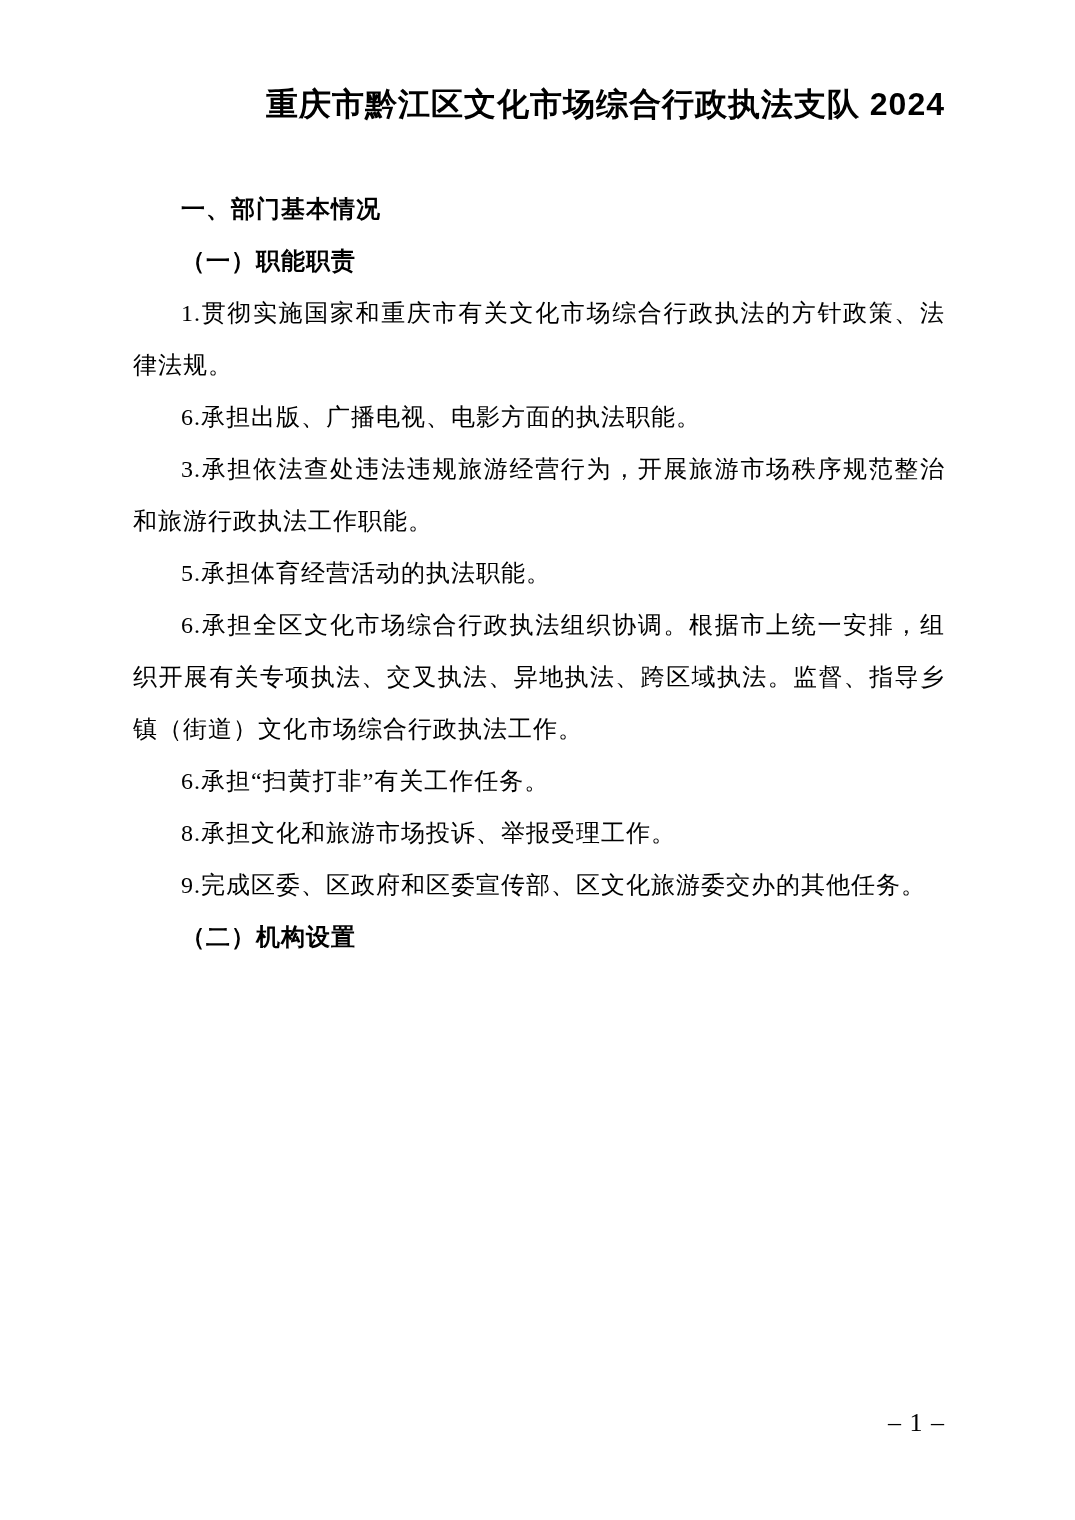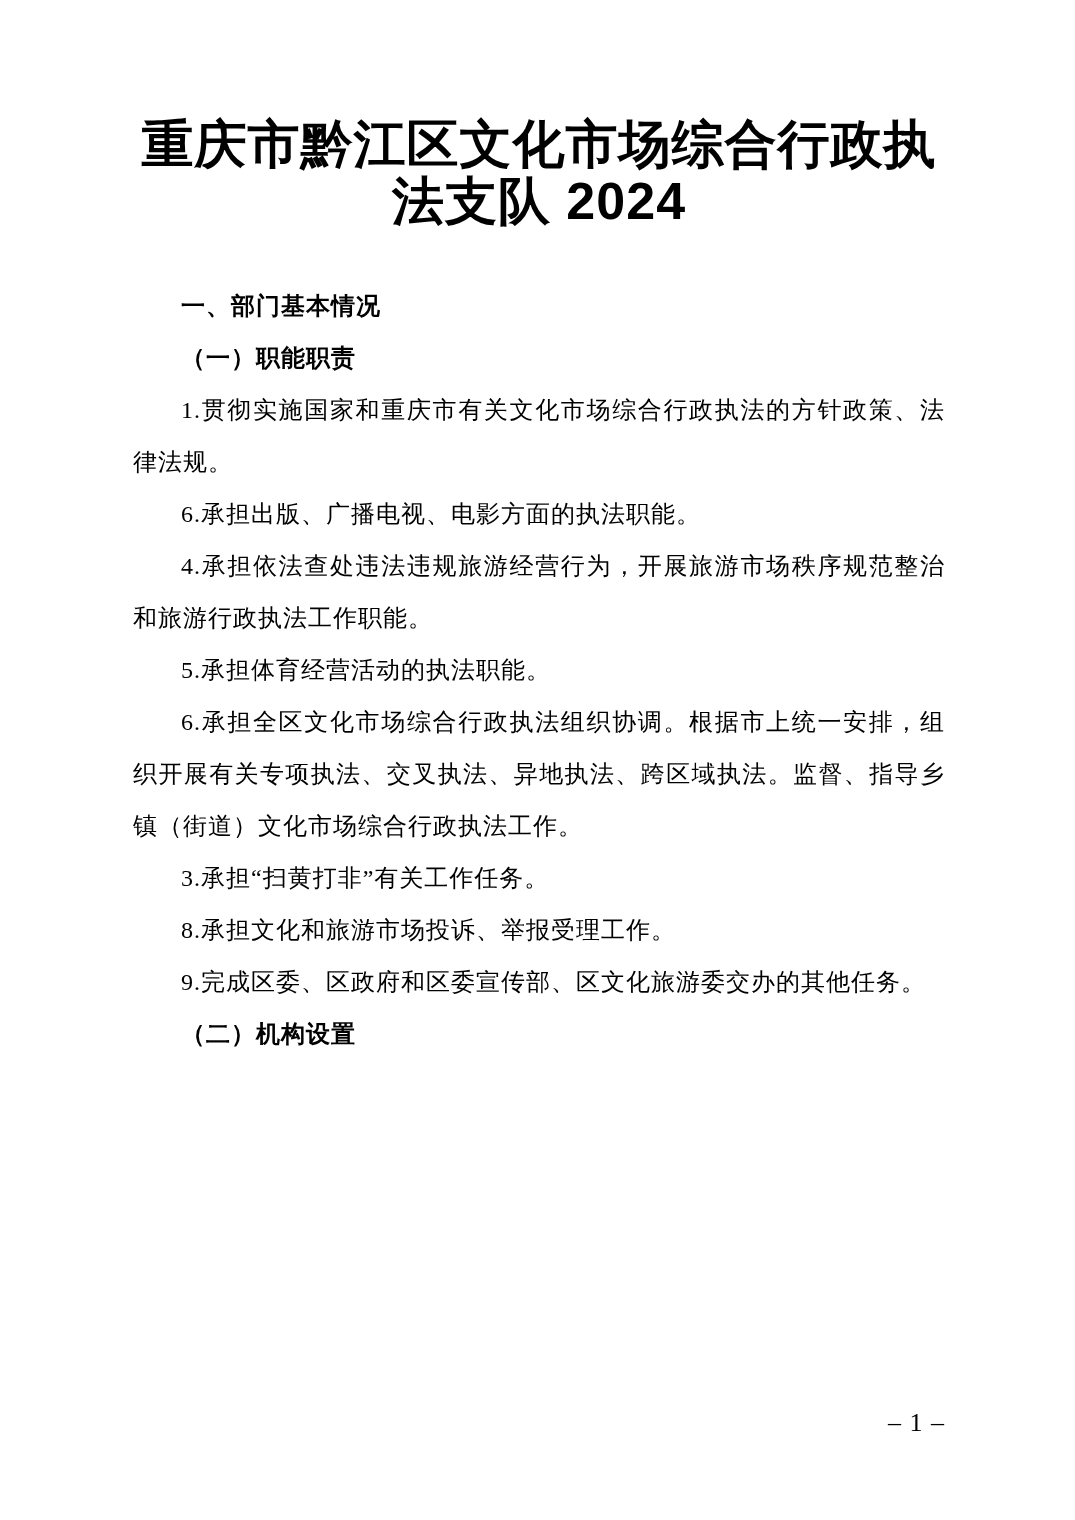--- a/index.html
+++ b/index.html
@@ -13,25 +13,25 @@
     color: #000000;
     overflow: hidden;
   }
   .content {
     position: absolute;
     left: 133px;
     right: 130px;
     top: 0;
   }
   .doc-title {
-    margin-top: 116px;
-    text-align: center;
+    margin-top: 76px;
+    text-align: right;
     font-family: "Liberation Sans", sans-serif;
     font-weight: bold;
-    font-size: 52px;
+    font-size: 32px;
     line-height: 57px;
     letter-spacing: 1px;
   }
   .body-text {
     margin-top: 50px;
     font-family: "Liberation Serif", serif;
     font-size: 24px;
     line-height: 52px;
     letter-spacing: 1px;
   }
@@ -67,24 +67,24 @@
 
     <h1 class="doc-title">
       <span class="title-line">重庆市黔江区文化市场综合行政执法支队 2024</span><br>
     </h1>
 
     <div class="body-text">
       <p class="para h-bold">一、部门基本情况</p>
       <p class="para h-kai">（一）职能职责</p>
       <p class="para last-align">1.贯彻实施国家和重庆市有关文化市场综合行政执法的方针政策、法律法规。</p>
       <p class="para last-align">6.承担出版、广播电视、电影方面的执法职能。</p>
-      <p class="para last-align">4.承担依法查处违法违规旅游经营行为，开展旅游市场秩序规范整治和旅游行政执法工作职能。</p>
+      <p class="para last-align">3.承担依法查处违法违规旅游经营行为，开展旅游市场秩序规范整治和旅游行政执法工作职能。</p>
       <p class="para last-align">5.承担体育经营活动的执法职能。</p>
       <p class="para last-align">6.承担全区文化市场综合行政执法组织协调。根据市上统一安排，组织开展有关专项执法、交叉执法、异地执法、跨区域执法。监督、指导乡镇（街道）文化市场综合行政执法工作。</p>
-      <p class="para last-align">3.承担“扫黄打非”有关工作任务。</p>
+      <p class="para last-align">6.承担“扫黄打非”有关工作任务。</p>
       <p class="para last-align">8.承担文化和旅游市场投诉、举报受理工作。</p>
       <p class="para last-align">9.完成区委、区政府和区委宣传部、区文化旅游委交办的其他任务。</p>
       <p class="para h-kai">（二）机构设置</p>
     </div>
   </div>
 
   <div class="page-number">– 1 –</div>
 </div>
 
 </body></html>

